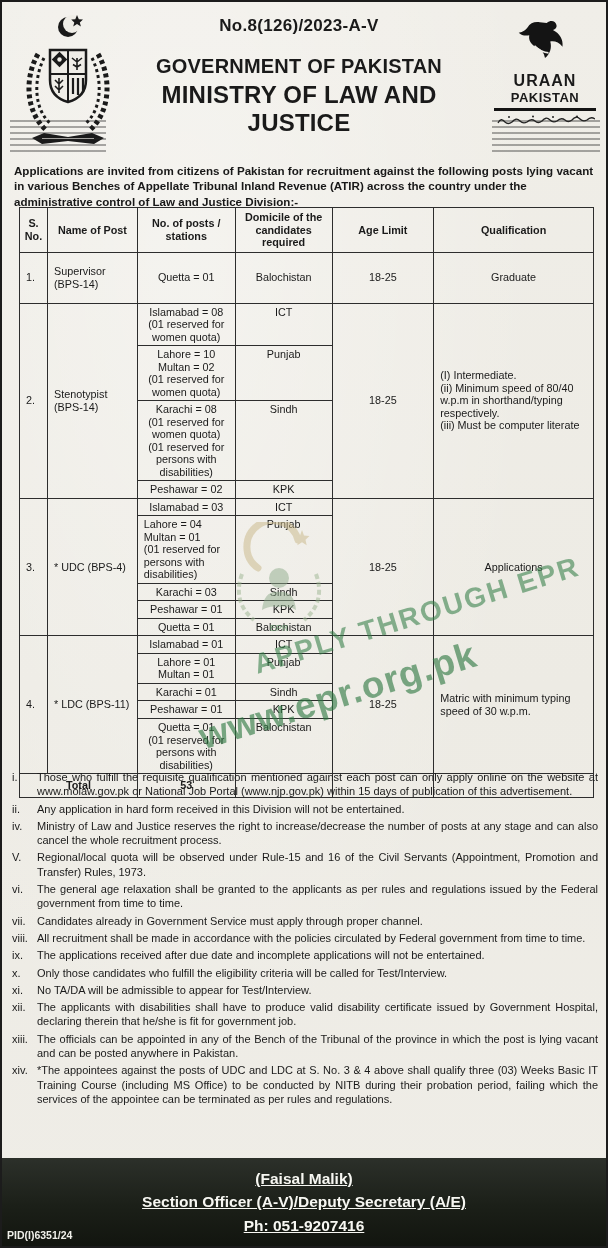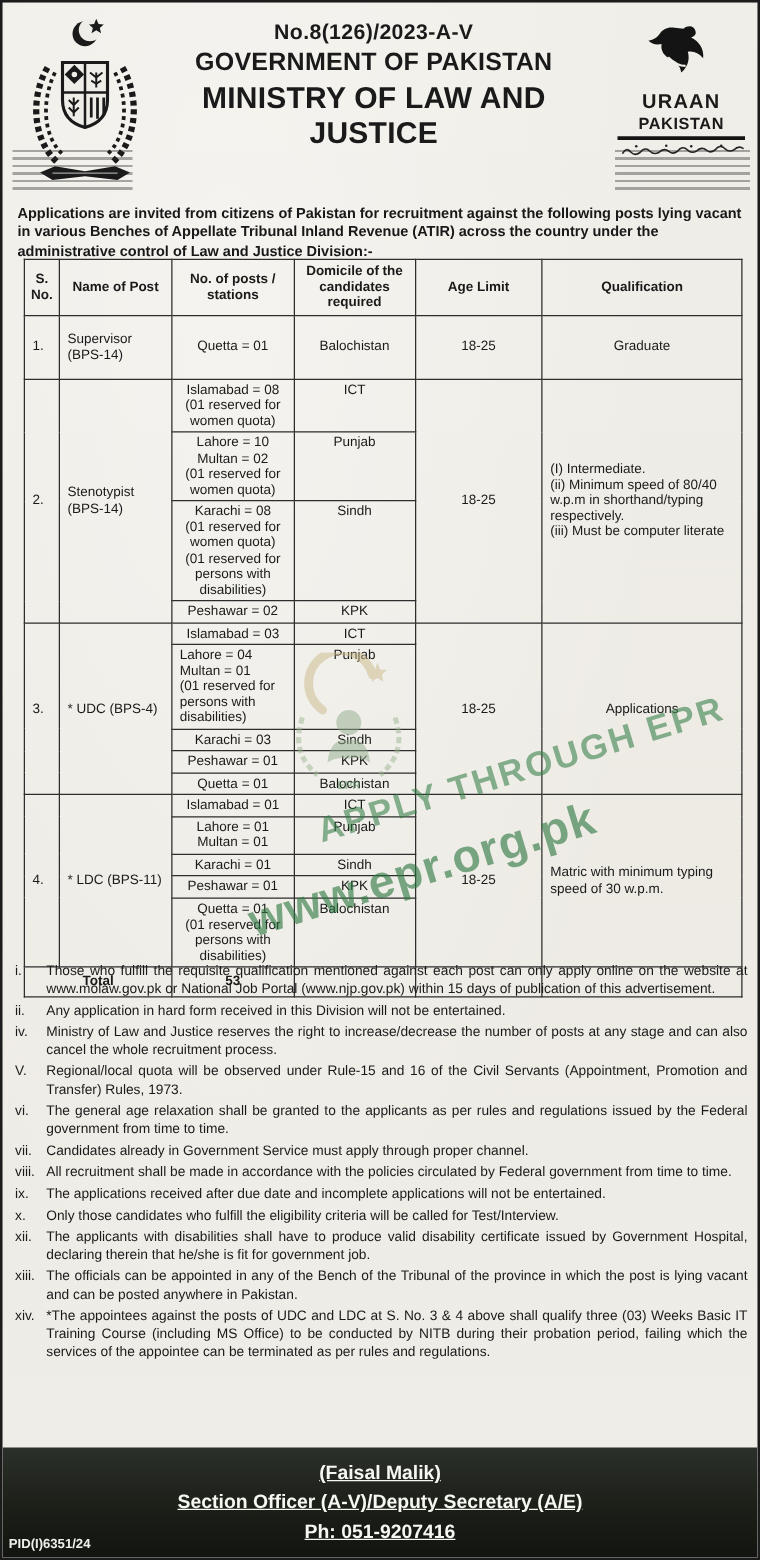--- a/index.html
+++ b/index.html
@@ -9,21 +9,21 @@
       radial-gradient(ellipse at 30% 20%, rgba(255,255,255,.35), transparent 60%),
       linear-gradient(180deg, #f0eee8 0%, #edebe4 55%, #efede7 100%);
     border:2px solid #1c1c1c; overflow:hidden;
     font-family:"Liberation Sans", sans-serif; color:#1a1a1a;
   }
   .pre{white-space:pre-line;}
   
   .emblem{position:absolute; left:16px; top:10px;}
   .hdr-center{position:absolute; left:116px; right:126px; top:14px; text-align:center;}
   .ref-no{font-size:17px; font-weight:bold; letter-spacing:.3px;}
-  .govt{font-size:20px; font-weight:bold; margin-top:3px; letter-spacing:.2px;}
+  .govt{font-size:20px; font-weight:bold; margin-top:19px; letter-spacing:.2px;}
   .ministry{font-size:24px; font-weight:bold; margin-top:3px; letter-spacing:.2px;}
   .banner{
     position:absolute; left:106px; top:101px; width:390px; height:50px;
     background:#0e0e0e; border-radius:27px; display:flex; align-items:center; justify-content:center;
     box-shadow:0 0 0 2px #efede7 inset;
   }
   .banner span{color:#fff; font-size:33px; font-weight:bold; letter-spacing:1px; transform:scale(1.02,1.08);}
   .stripe{position:absolute; top:118px; height:36px; opacity:.75;
     background:repeating-linear-gradient(180deg, rgba(35,35,35,.5) 0 2px, transparent 2px 6px);}
   .stripe-l{left:8px; width:96px;}
@@ -310,20 +310,24 @@
       </div>
     <div class="li">
         <span class="num">ix.</span>
         <span class="txt">The applications received after due date and incomplete applications will not be entertained.</span>
       </div>
     <div class="li">
         <span class="num">x.</span>
         <span class="txt">Only those candidates who fulfill the eligibility criteria will be called for Test/Interview.</span>
       </div>
     <div class="li">
+        <span class="num">xi.</span>
+        <span class="txt">No TA/DA will be admissible to appear for Test/Interview.</span>
+      </div>
+    <div class="li">
         <span class="num">xii.</span>
         <span class="txt">The applicants with disabilities shall have to produce valid disability certificate issued by Government Hospital, declaring therein that he/she is fit for government job.</span>
       </div>
     <div class="li">
         <span class="num">xiii.</span>
         <span class="txt">The officials can be appointed in any of the Bench of the Tribunal of the province in which the post is lying vacant and can be posted anywhere in Pakistan.</span>
       </div>
     <div class="li">
         <span class="num">xiv.</span>
         <span class="txt">*The appointees against the posts of UDC and LDC at S. No. 3 &amp; 4 above shall qualify three (03) Weeks Basic IT Training Course (including MS Office) to be conducted by NITB during their probation period, failing which the services of the appointee can be terminated as per rules and regulations.</span>

